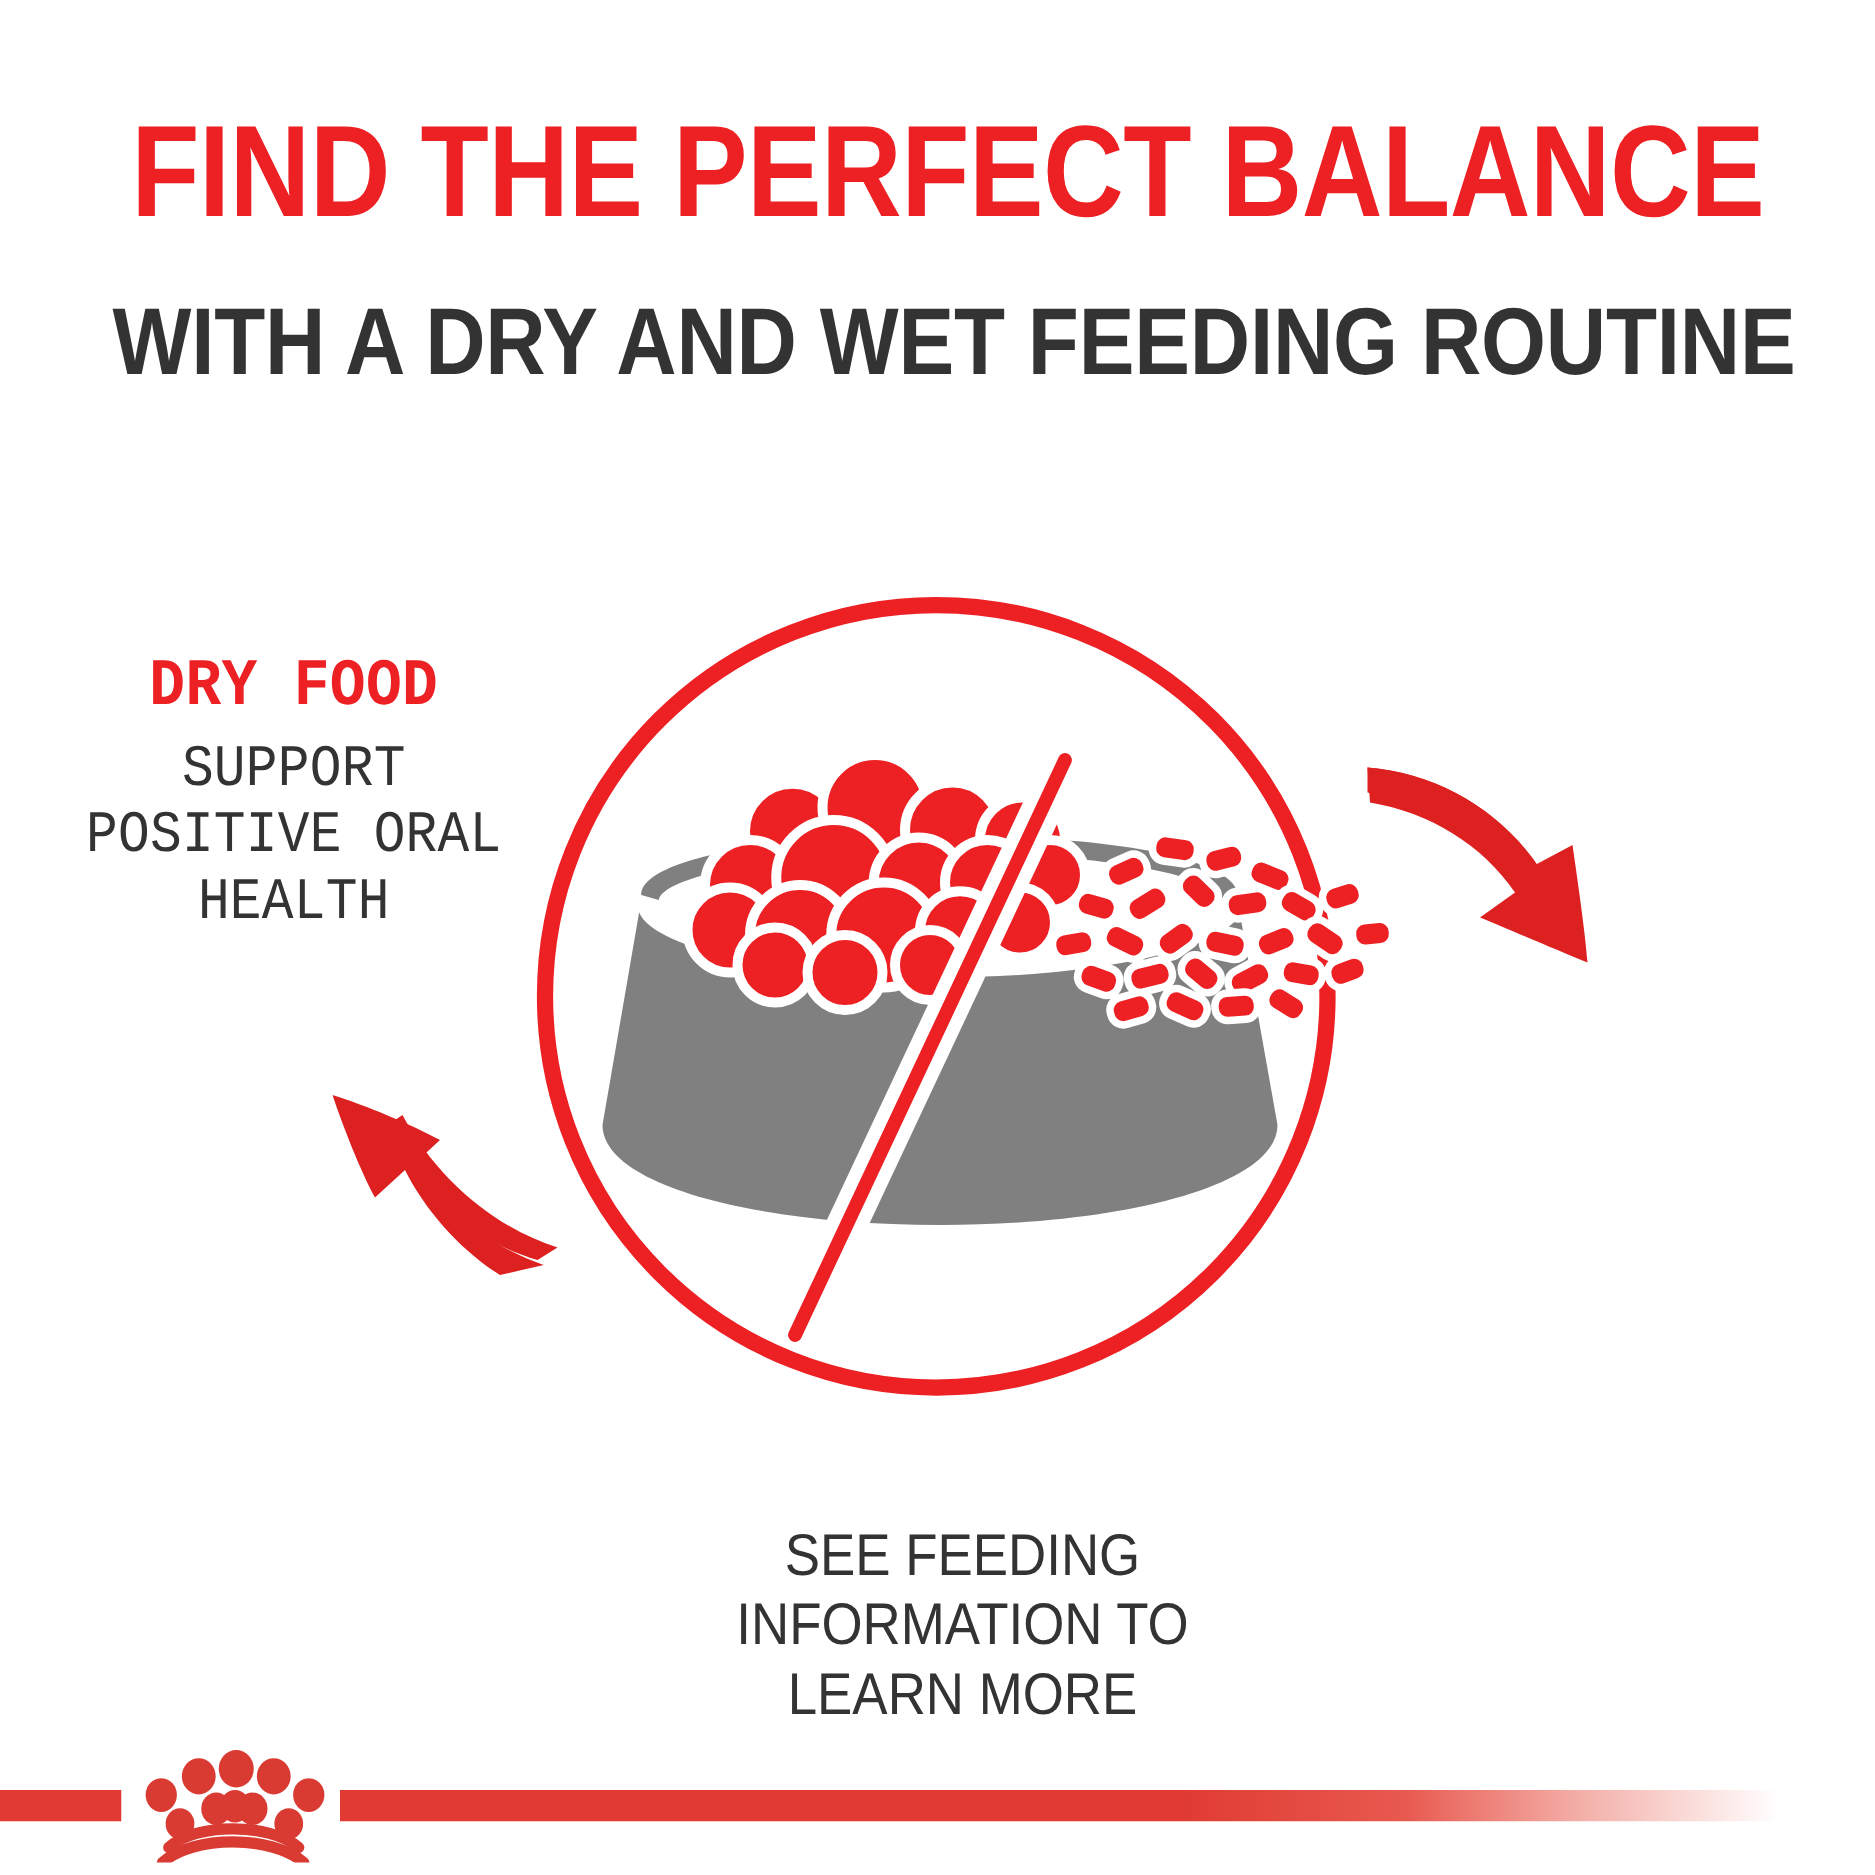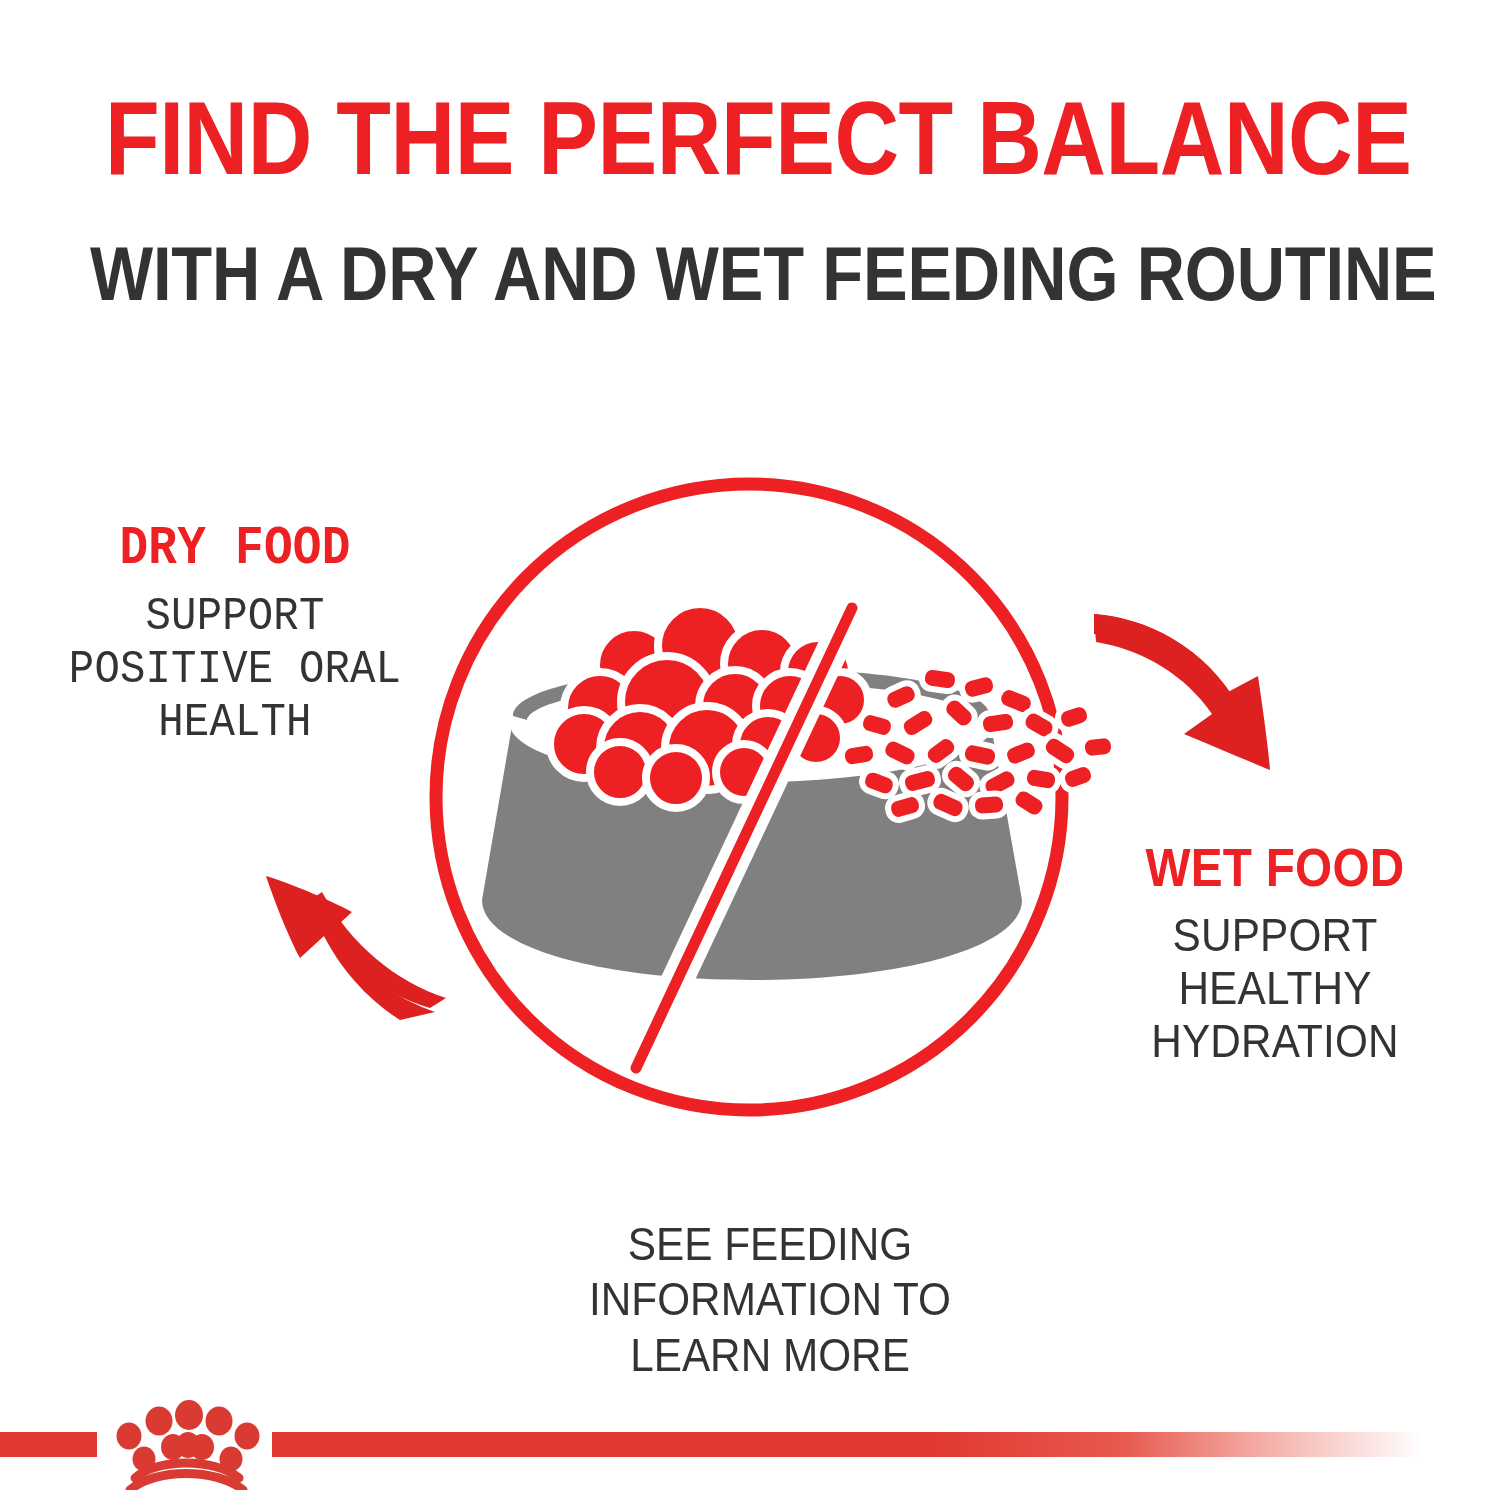--- a/index.html
+++ b/index.html
@@ -155,24 +155,20 @@
 
   <div class="headline" id="title-main">FIND THE PERFECT BALANCE</div>
 
   <div class="headline" id="title-sub">WITH A DRY AND WET FEEDING ROUTINE</div>
 
   <div class="side-block" id="dry-block">
     <div class="side-title">DRY FOOD</div>
     <div class="side-body">SUPPORT POSITIVE ORAL HEALTH</div>
   </div>
 
-  <div class="side-block" id="wet-block">
-    <div class="side-title">WET FOOD</div>
-    <div class="side-body">SUPPORT HEALTHY HYDRATION</div>
-  </div>
 
   <div id="bottom-caption">SEE FEEDING INFORMATION TO LEARN MORE</div>
 
   <svg id="graphic" viewBox="0 0 1500 1500">
 
     <circle cx="749" cy="797" r="313" fill="none" stroke="#ED2024" stroke-width="13"></circle>
 
     <g>
 
       <path d="M 513 720

